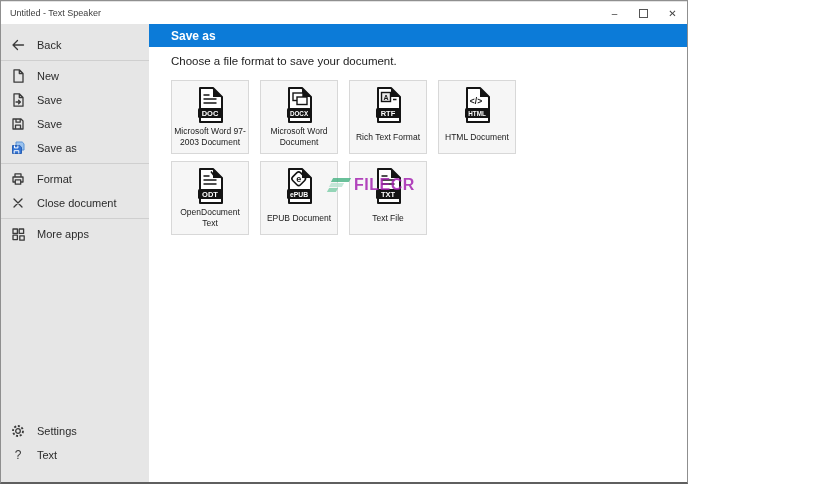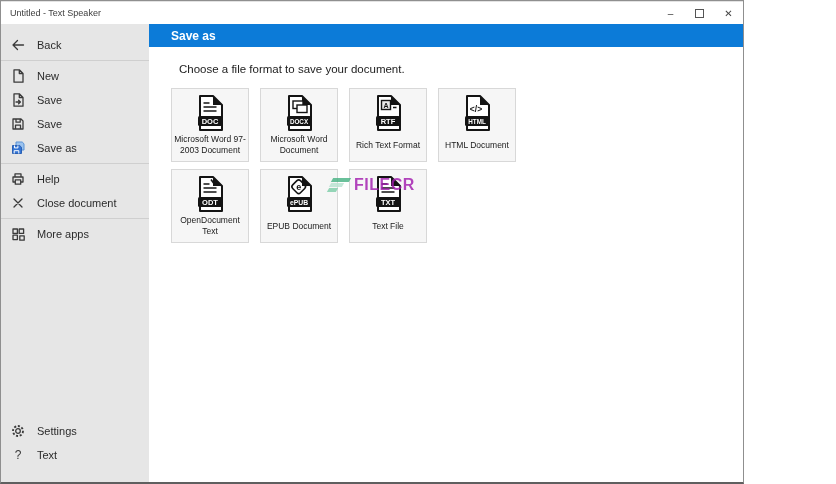--- a/index.html
+++ b/index.html
@@ -1,16 +1,16 @@
 <!DOCTYPE html>
 <html><head>
 <meta charset="utf-8">
 <style>
   html,body{margin:0;padding:0;background:#fff;font-family:"Liberation Sans",sans-serif;}
-  .app{position:relative;width:744px;height:484px;box-sizing:border-box;
+  .app{position:relative;width:688px;height:484px;box-sizing:border-box;
        border:1px solid #8f8f8f;border-bottom:2px solid #5f5f5f;background:#fff;overflow:hidden;}
   
   .titlebar{height:22px;display:flex;align-items:center;background:#fff;border-top:1px solid #e3e3e3;}
   .titlebar .title{font-size:9px;color:#3d3d3d;padding-left:9px;flex:1;white-space:nowrap;}
   .controls{display:flex;height:100%;}
   .ctrl{width:29px;height:100%;display:flex;align-items:center;justify-content:center;
         font-size:10px;color:#444;cursor:default;}
   .maxbox{width:7px;height:7px;border:1px solid #555;display:inline-block;}
   
   .body{display:flex;height:459px;}
@@ -23,21 +23,21 @@
   .sb-sep{border:none;border-top:1px solid #cfcfcf;margin:3px 0;width:100%;}
   .sb-spacer{flex:1;}
   .icon svg{display:block;}
   .istroke{stroke:#3a3a3a;stroke-width:1.3;fill:none;stroke-linecap:round;stroke-linejoin:round;}
   .help-glyph{font-size:12px;color:#3a3a3a;line-height:1;}
   
   .main{flex:1;display:flex;flex-direction:column;background:#fff;min-width:0;}
   .banner{height:23px;background:#0c7bd8;display:flex;align-items:center;padding-left:22px;}
   .banner .btitle{color:#fff;font-size:12px;font-weight:bold;}
   .content{padding:8px 0 0 22px;}
-  .subtitle{margin:8px;font-size:11.5px;color:#1c1c1c;}
+  .subtitle{margin:0;font-size:11.5px;color:#1c1c1c;}
   .grid-row{display:flex;margin-top:13px;}
   .grid-row + .grid-row{margin-top:7px;}
   .tile{width:78px;height:74px;box-sizing:border-box;background:#f6f6f6;border:1px solid #d8d8d8;
         margin-right:11px;display:flex;flex-direction:column;align-items:center;
         padding:5px 2px 3px;cursor:default;}
   .tile svg{flex:0 0 auto;}
   .tlabel{flex:1;display:flex;align-items:center;text-align:center;font-size:8.5px;line-height:1.25;
           color:#1a1a1a;justify-content:center;}
   .fdoc{fill:#fff;stroke:#141414;stroke-width:2;stroke-linejoin:round;}
   .ffill{fill:#141414;}
@@ -129,21 +129,21 @@
       </div>
 
       <hr class="sb-sep">
 
       <div class="sb-item">
         <span class="icon">
           <svg width="16" height="16" viewBox="0 0 16 16">
               <path class="istroke" d="M5 6V2.8h6V6M3 6h10v5h-2.3M5.3 11H3V6M5.3 8.8h5.4v4.4H5.3z"></path>
             </svg>
         </span>
-        <span class="lbl">Help</span>
+        <span class="lbl">Format</span>
       </div>
 
       <div class="sb-item">
         <span class="icon">
           <svg width="16" height="16" viewBox="0 0 16 16">
               <path class="istroke" d="M4 4l8 8M12 4l-8 8"></path>
             </svg>
         </span>
         <span class="lbl">Close document</span>
       </div>

